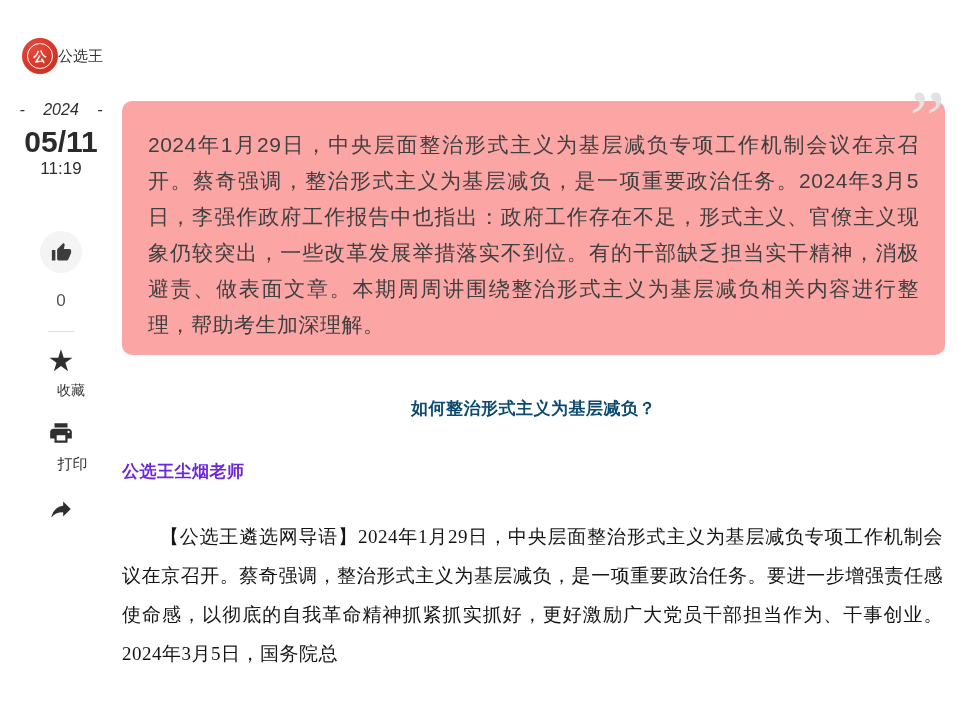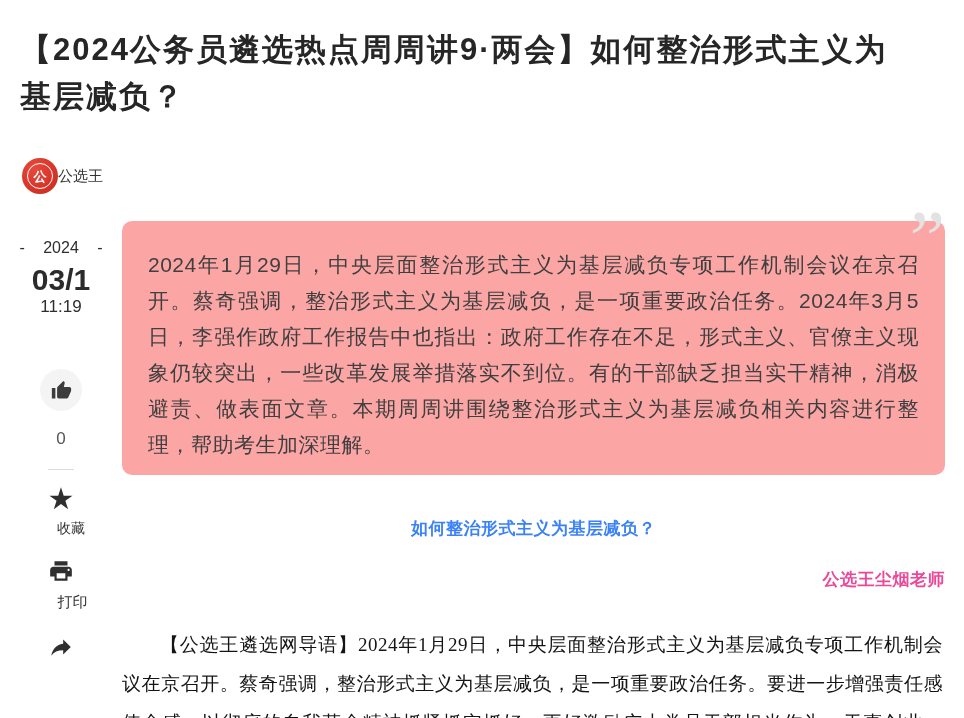--- a/index.html
+++ b/index.html
@@ -23,21 +23,21 @@
     position: absolute; inset: 5px; border: 1.5px solid #ffffff; border-radius: 50%;
     display: flex; align-items: center; justify-content: center;
     color: #ffffff; font-size: 13px; font-weight: 700; line-height: 1;
   }
   .author-name { font-size: 15px; color: #333333; cursor: pointer; }
 
   .content-row { display: flex; margin-top: 27px; }
 
   
   .rail { width: 122px; flex: none; display: flex; flex-direction: column; align-items: center; }
-  .date-year { margin-top: 18px; font-size: 16px; color: #2e2e2e; word-spacing: 14px; white-space: nowrap; }
+  .date-year { font-size: 16px; color: #2e2e2e; word-spacing: 14px; white-space: nowrap; font-style: italic; }
   .date-md { margin-top: 6px; font-size: 30px; font-weight: 700; color: #2b2b2b; }
   .date-time { font-size: 17px; color: #2e2e2e; }
   .like-btn {
     margin-top: 52px; width: 42px; height: 42px; border-radius: 50%;
     background: #f4f4f4; border: none; cursor: pointer;
     display: flex; align-items: center; justify-content: center;
   }
   .like-count { margin-top: 18px; font-size: 17px; color: #555555; }
   .rail-divider { margin-top: 20px; width: 26px; border-top: 1px solid #dddddd; }
   .rail-action { display: flex; flex-direction: column; align-items: center; cursor: pointer; }
@@ -56,48 +56,47 @@
     padding: 26px 26px 12px 26px;
     font-size: 21px; line-height: 36px; letter-spacing: 0.5px;
     color: #3f3f3f; text-align: justify;
   }
   .quote-mark {
     position: absolute; top: -22px; right: 0;
     font-family: "Liberation Serif", "DejaVu Serif", serif;
     font-size: 80px; line-height: 1; color: #e2e2e2;
     pointer-events: none;
   }
-  .article-heading { margin-top: 42px; text-align: center; font-size: 17px; font-weight: 700; color: #3b82f6; letter-spacing: 0.5px; }
-  .article-sub { margin-top: 28px; text-align: right; font-size: 17px; font-weight: 700; color: #ec4899; letter-spacing: 0.5px; }
+  .article-heading { margin-top: 42px; text-align: center; font-size: 17px; font-weight: 700; color: #0c4a6e; letter-spacing: 0.5px; }
+  .article-sub { margin-top: 40px; text-align: left; font-size: 17px; font-weight: 700; color: #6d28d9; letter-spacing: 0.5px; }
   .article-body {
     margin-top: 34px; padding-right: 2px;
     font-family: "Liberation Serif", "DejaVu Serif", serif;
     font-size: 19px; line-height: 39px; letter-spacing: 0.5px;
     color: #141414; text-align: justify; text-indent: 2em;
   }
 </style>
 </head>
 <body>
 
 <div class="page">
 
-  <h1 class="title">【2024公务员遴选热点周周讲9·两会】如何整治形式主义为基层减负？</h1>
 
   <div class="author-row">
     <div class="avatar">
       <div class="avatar-ring">公</div>
     </div>
     <span class="author-name">公选王</span>
   </div>
 
   <div class="content-row">
 
     <aside class="rail">
       <div class="date-year">- 2024 -</div>
-      <div class="date-md">03/1</div>
+      <div class="date-md">05/11</div>
       <div class="date-time">11:19</div>
 
       <button class="like-btn">
         <svg width="21" height="21" viewBox="0 0 24 24" aria-hidden="true">
           <path fill="#3c3c3c" d="M1 21h4V9H1v12zm22-11c0-1.1-.9-2-2-2h-6.31l.95-4.57.03-.32c0-.41-.17-.79-.44-1.06L14.17 1 7.59 7.59C7.22 7.95 7 8.45 7 9v10c0 1.1.9 2 2 2h9c.83 0 1.54-.5 1.84-1.22l3.02-7.05c.09-.23.14-.47.14-.73v-2z"></path>
         </svg>
       </button>
       <div class="like-count">0</div>
 
       <div class="rail-divider"></div>

